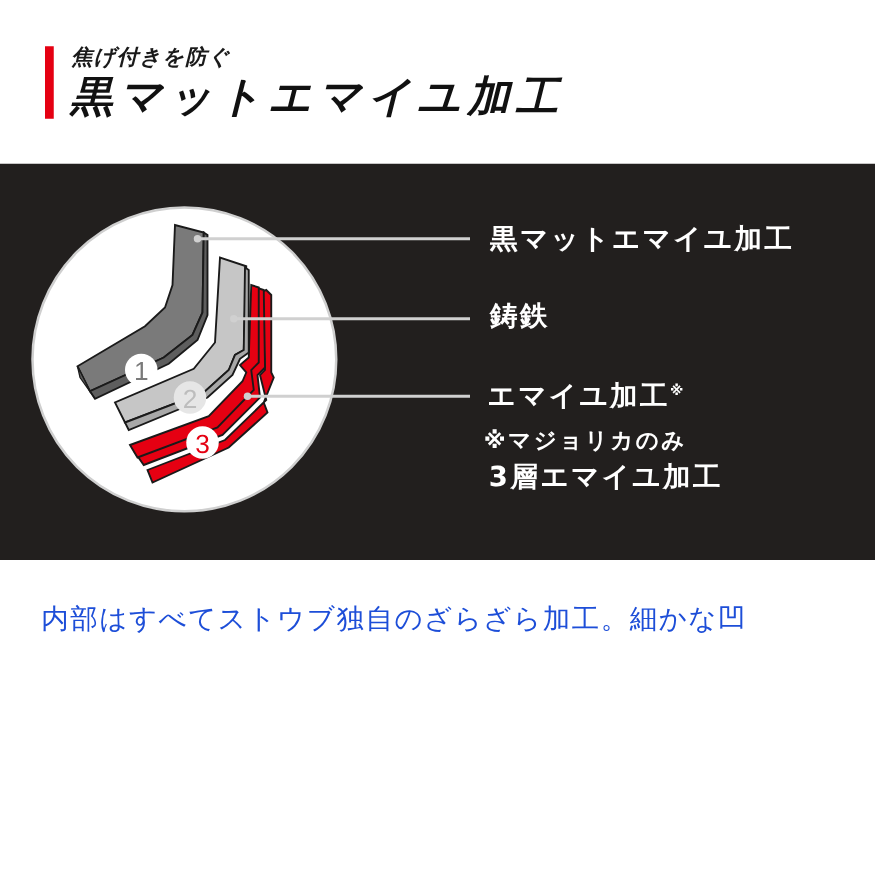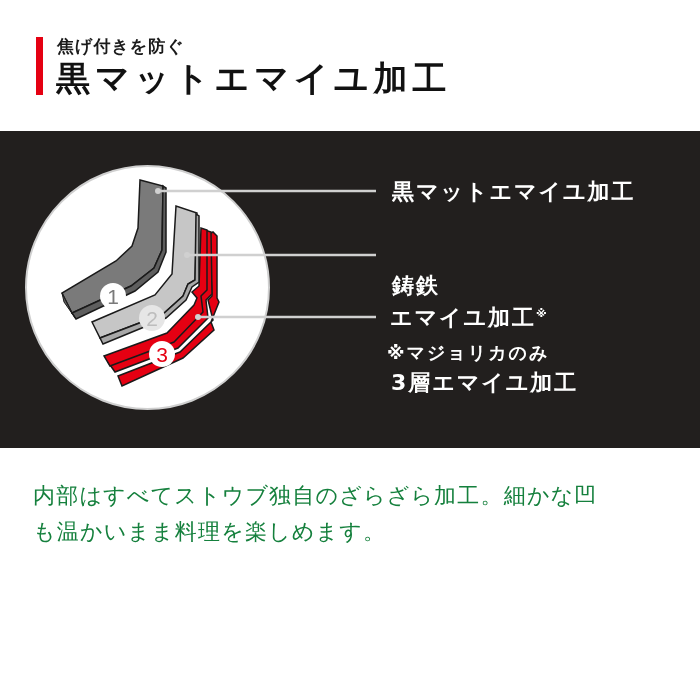--- a/index.html
+++ b/index.html
@@ -1,36 +1,36 @@
 <!DOCTYPE html>
 <html><head>
   <meta charset="utf-8">
   <style>
     * { box-sizing: border-box; margin: 0; padding: 0; }
     html, body { width: 700px; height: 700px; background: #ffffff; overflow: hidden; }
     body { position: relative; font-family: "DejaVu Sans", "Liberation Sans", sans-serif; }
 
-    .header { position: absolute; left: 0; top: 0; width: 700px; height: 131px; background: #fff; }
+    .header { position: absolute; left: 0; top: 0; width: 700px; height: 131px; background: #fff; font-style: italic; }
     .accent-bar { position: absolute; left: 36px; top: 37px; width: 7px; height: 58px; background: #e50012; }
     .subtitle { position: absolute; left: 57px; top: 36px; font-size: 17px; font-weight: bold; color: #1a1a1a; letter-spacing: 1px; line-height: 20px; white-space: nowrap; }
     .title { position: absolute; left: 56px; top: 58px; font-size: 34px; font-weight: bold; color: #111; letter-spacing: 5px; line-height: 40px; white-space: nowrap; }
 
     .dark-band { position: absolute; left: 0; top: 131px; width: 700px; height: 317px; background: #221f1e; }
     .circle { position: absolute; left: 25px; top: 165px; width: 245px; height: 245px; border-radius: 50%; background: #ffffff; border: 2px solid #cfcfcf; overflow: hidden; }
     .diagram-svg { position: absolute; left: 0; top: 131px; }
 
     .label { position: absolute; color: #ffffff; font-weight: bold; white-space: nowrap; letter-spacing: 2px; }
     .label-1 { left: 392px; top: 178px; font-size: 22px; line-height: 28px; }
-    .label-2 { left: 392px; top: 240px; font-size: 22px; line-height: 28px; margin-top: 32px; }
+    .label-2 { left: 392px; top: 240px; font-size: 22px; line-height: 28px; }
     .label-3 { left: 390px; top: 304px; font-size: 22px; line-height: 28px; }
     .label-3 sup { font-size: 11px; position: relative; top: -8px; vertical-align: baseline; letter-spacing: 0; }
     .note-1 { left: 387px; top: 341px; font-size: 18px; line-height: 24px; letter-spacing: 2px; }
     .note-2 { left: 391px; top: 371px; font-size: 22px; line-height: 24px; letter-spacing: 2px; }
 
-    .body-text { position: absolute; left: 33px; top: 478px; width: 650px; font-size: 22px; line-height: 35.5px; color: #15803d; letter-spacing: 1.2px; }
+    .body-text { position: absolute; left: 33px; top: 478px; width: 650px; font-size: 22px; line-height: 35.5px; color: #1d4ed8; letter-spacing: 1.2px; }
     .body-text .line { display: block; white-space: nowrap; }
   </style>
 </head>
 <body>
 
 <div class="header">
   <div class="accent-bar"></div>
   <div class="subtitle">焦げ付きを防ぐ</div>
   <div class="title">黒マットエマイユ加工</div>
 </div>
@@ -84,14 +84,13 @@
 </svg>
 
 <div class="label label-1">黒マットエマイユ加工</div>
 <div class="label label-2">鋳鉄</div>
 <div class="label label-3"><span>エマイユ加工</span><sup>※</sup></div>
 <div class="label note-1">※マジョリカのみ</div>
 <div class="label note-2">3層エマイユ加工</div>
 
 <div class="body-text">
   <span class="line">内部はすべてストウブ独自のざらざら加工。細かな凹</span>
-  <span class="line">も温かいまま料理を楽しめます。</span>
 </div>
 
 </body></html>

